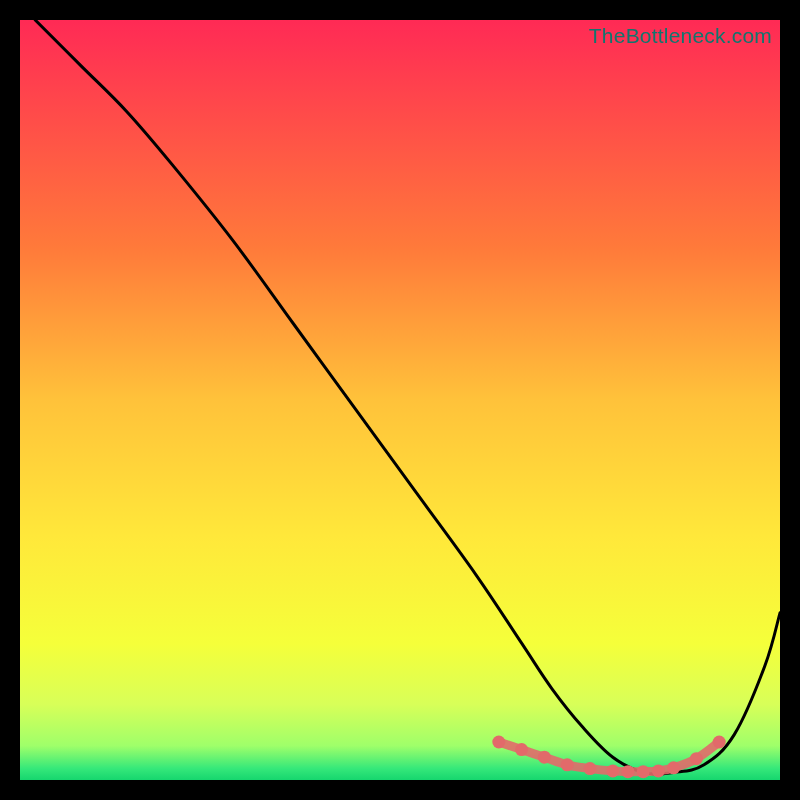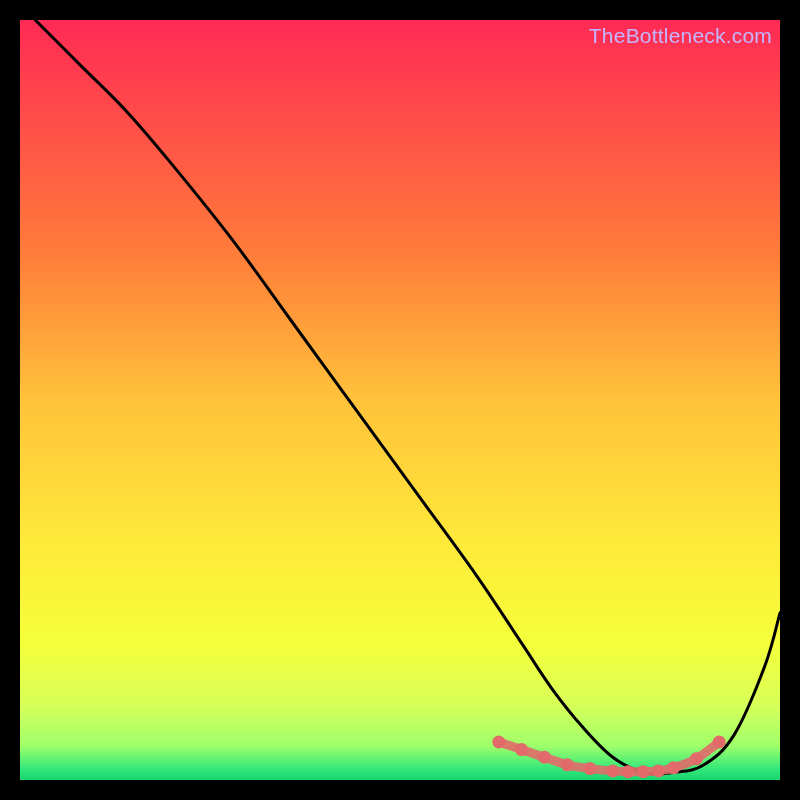--- a/index.html
+++ b/index.html
@@ -16,21 +16,21 @@
     left: 20px;
     top: 20px;
     width: 760px;
     height: 760px;
     background: #000;
   }
   .watermark {
     position: absolute;
     top: 4px;
     right: 8px;
-    color: #c4b5fd;
+    color: #0f766e;
     font-size: 21px;
     font-weight: 500;
     letter-spacing: 0.2px;
     z-index: 5;
   }
   svg {
     display: block;
   }
 </style>
 </head>

